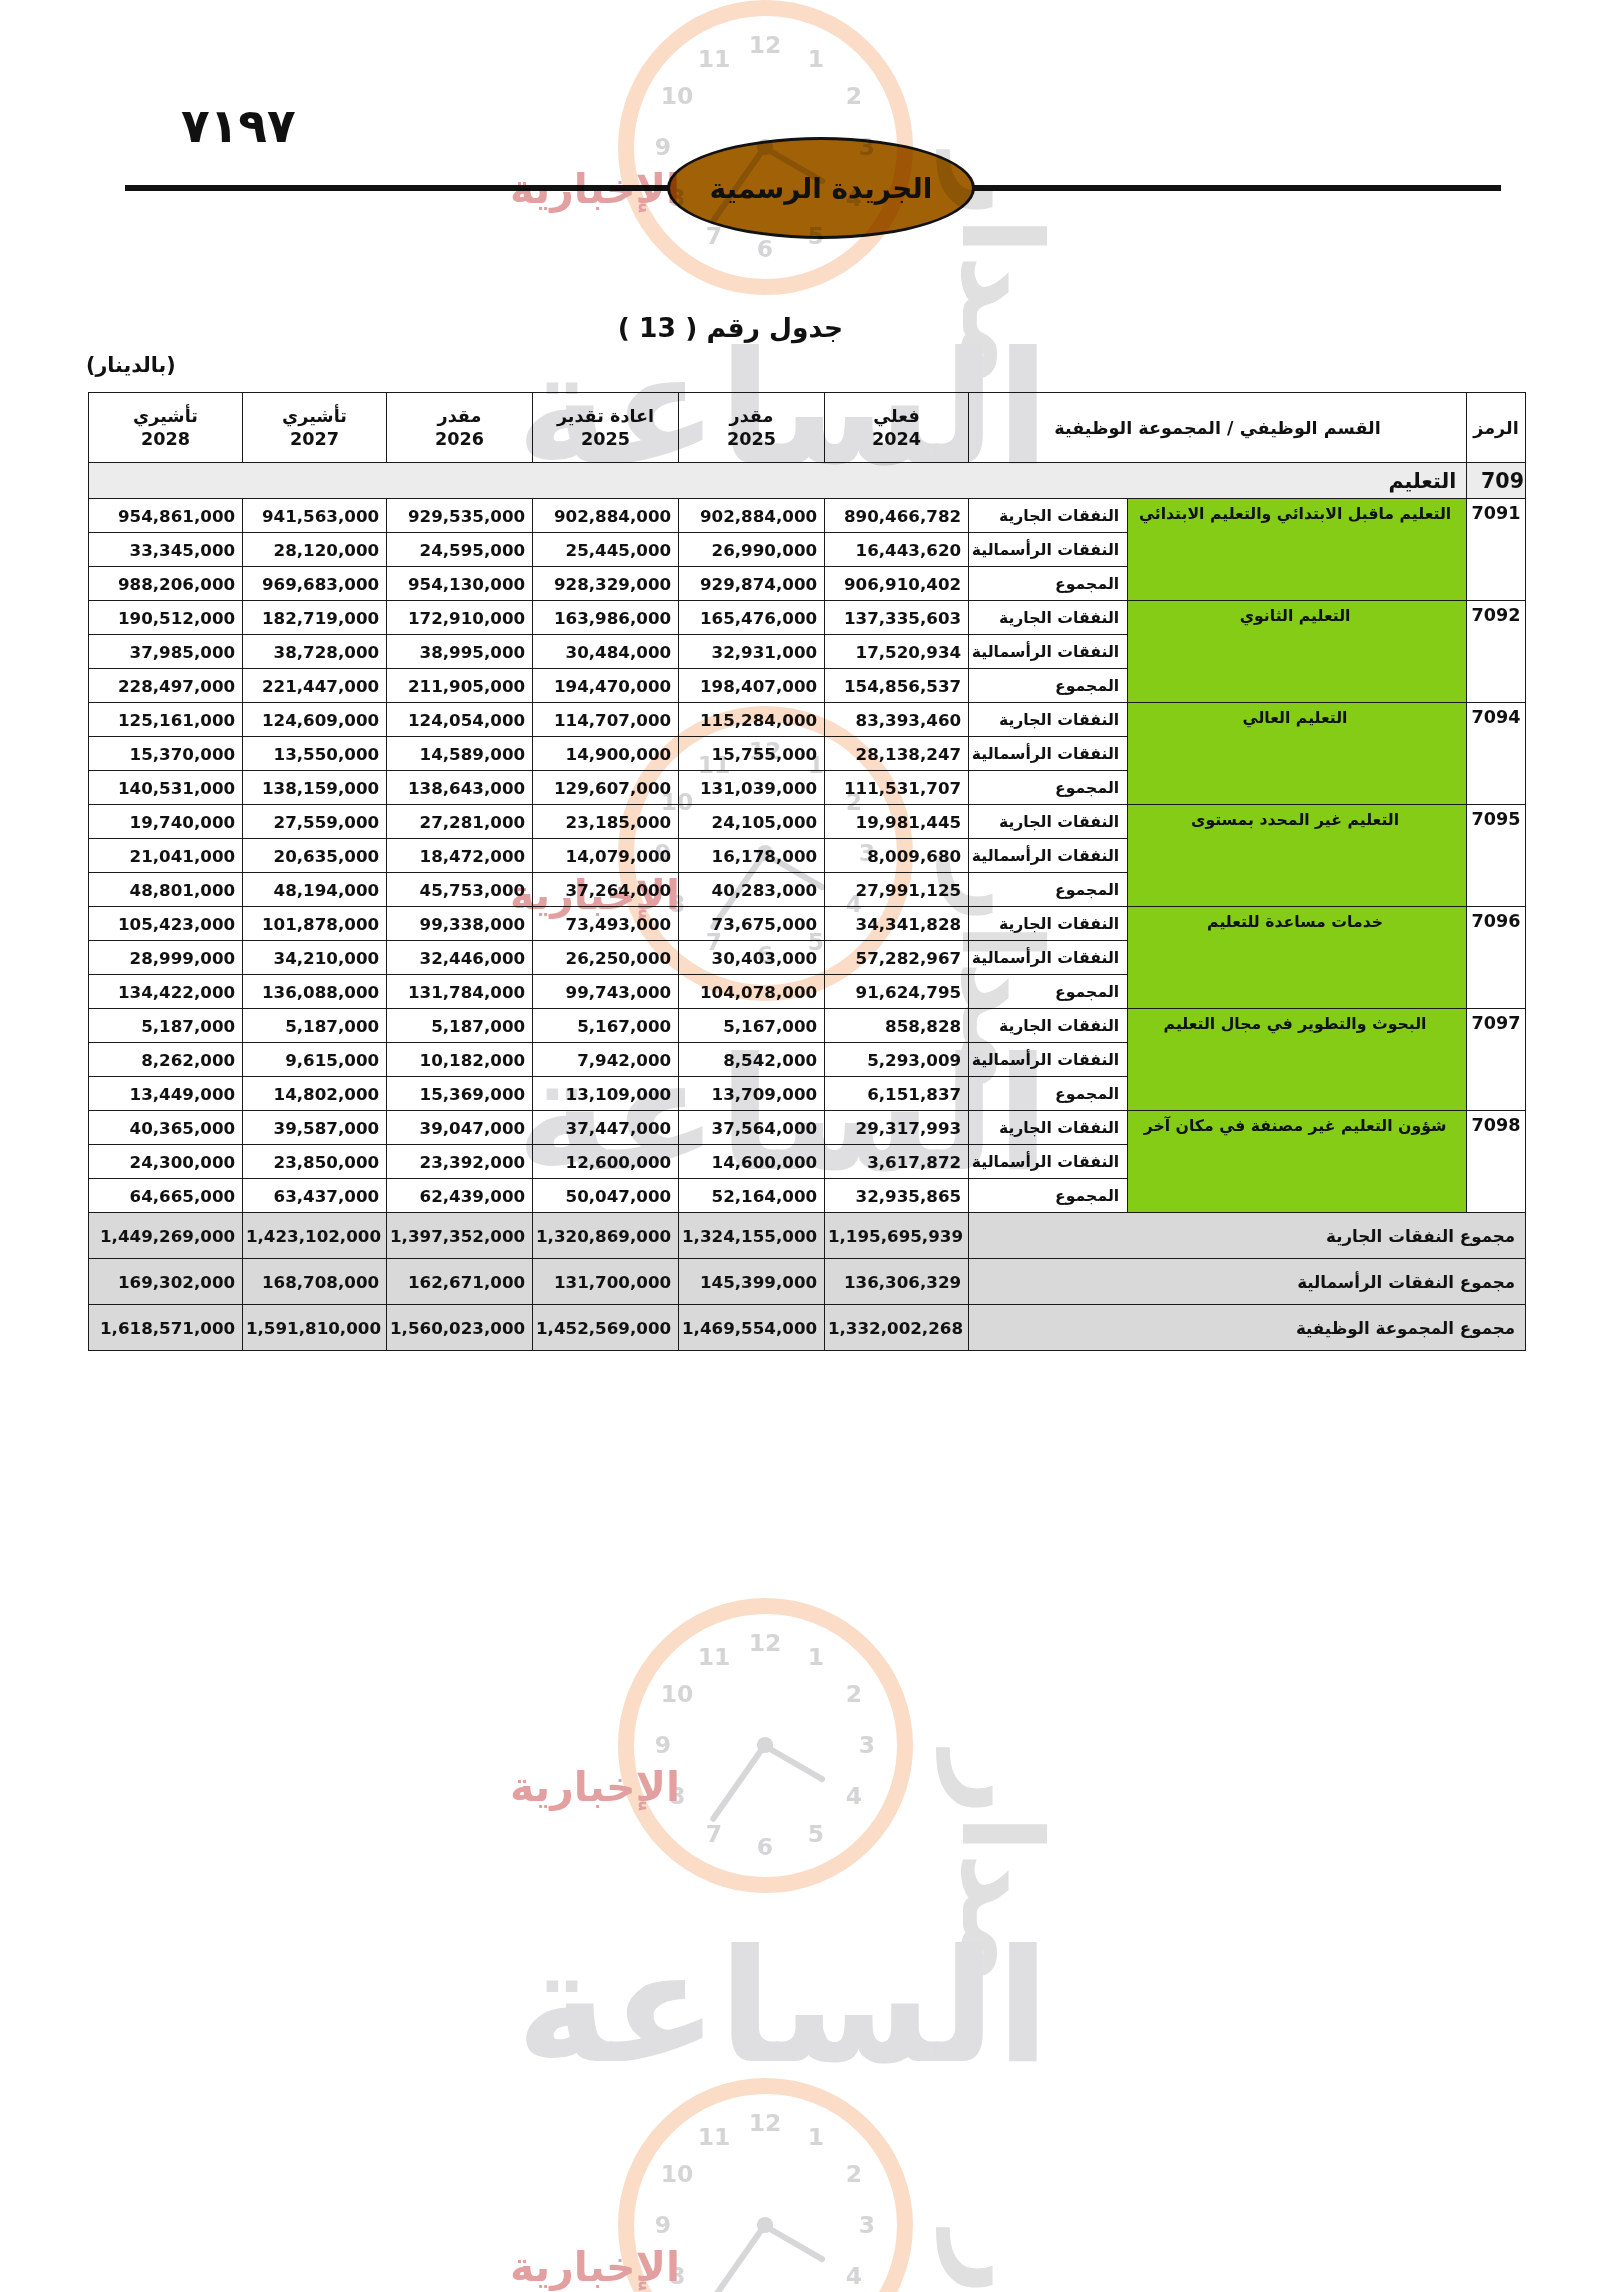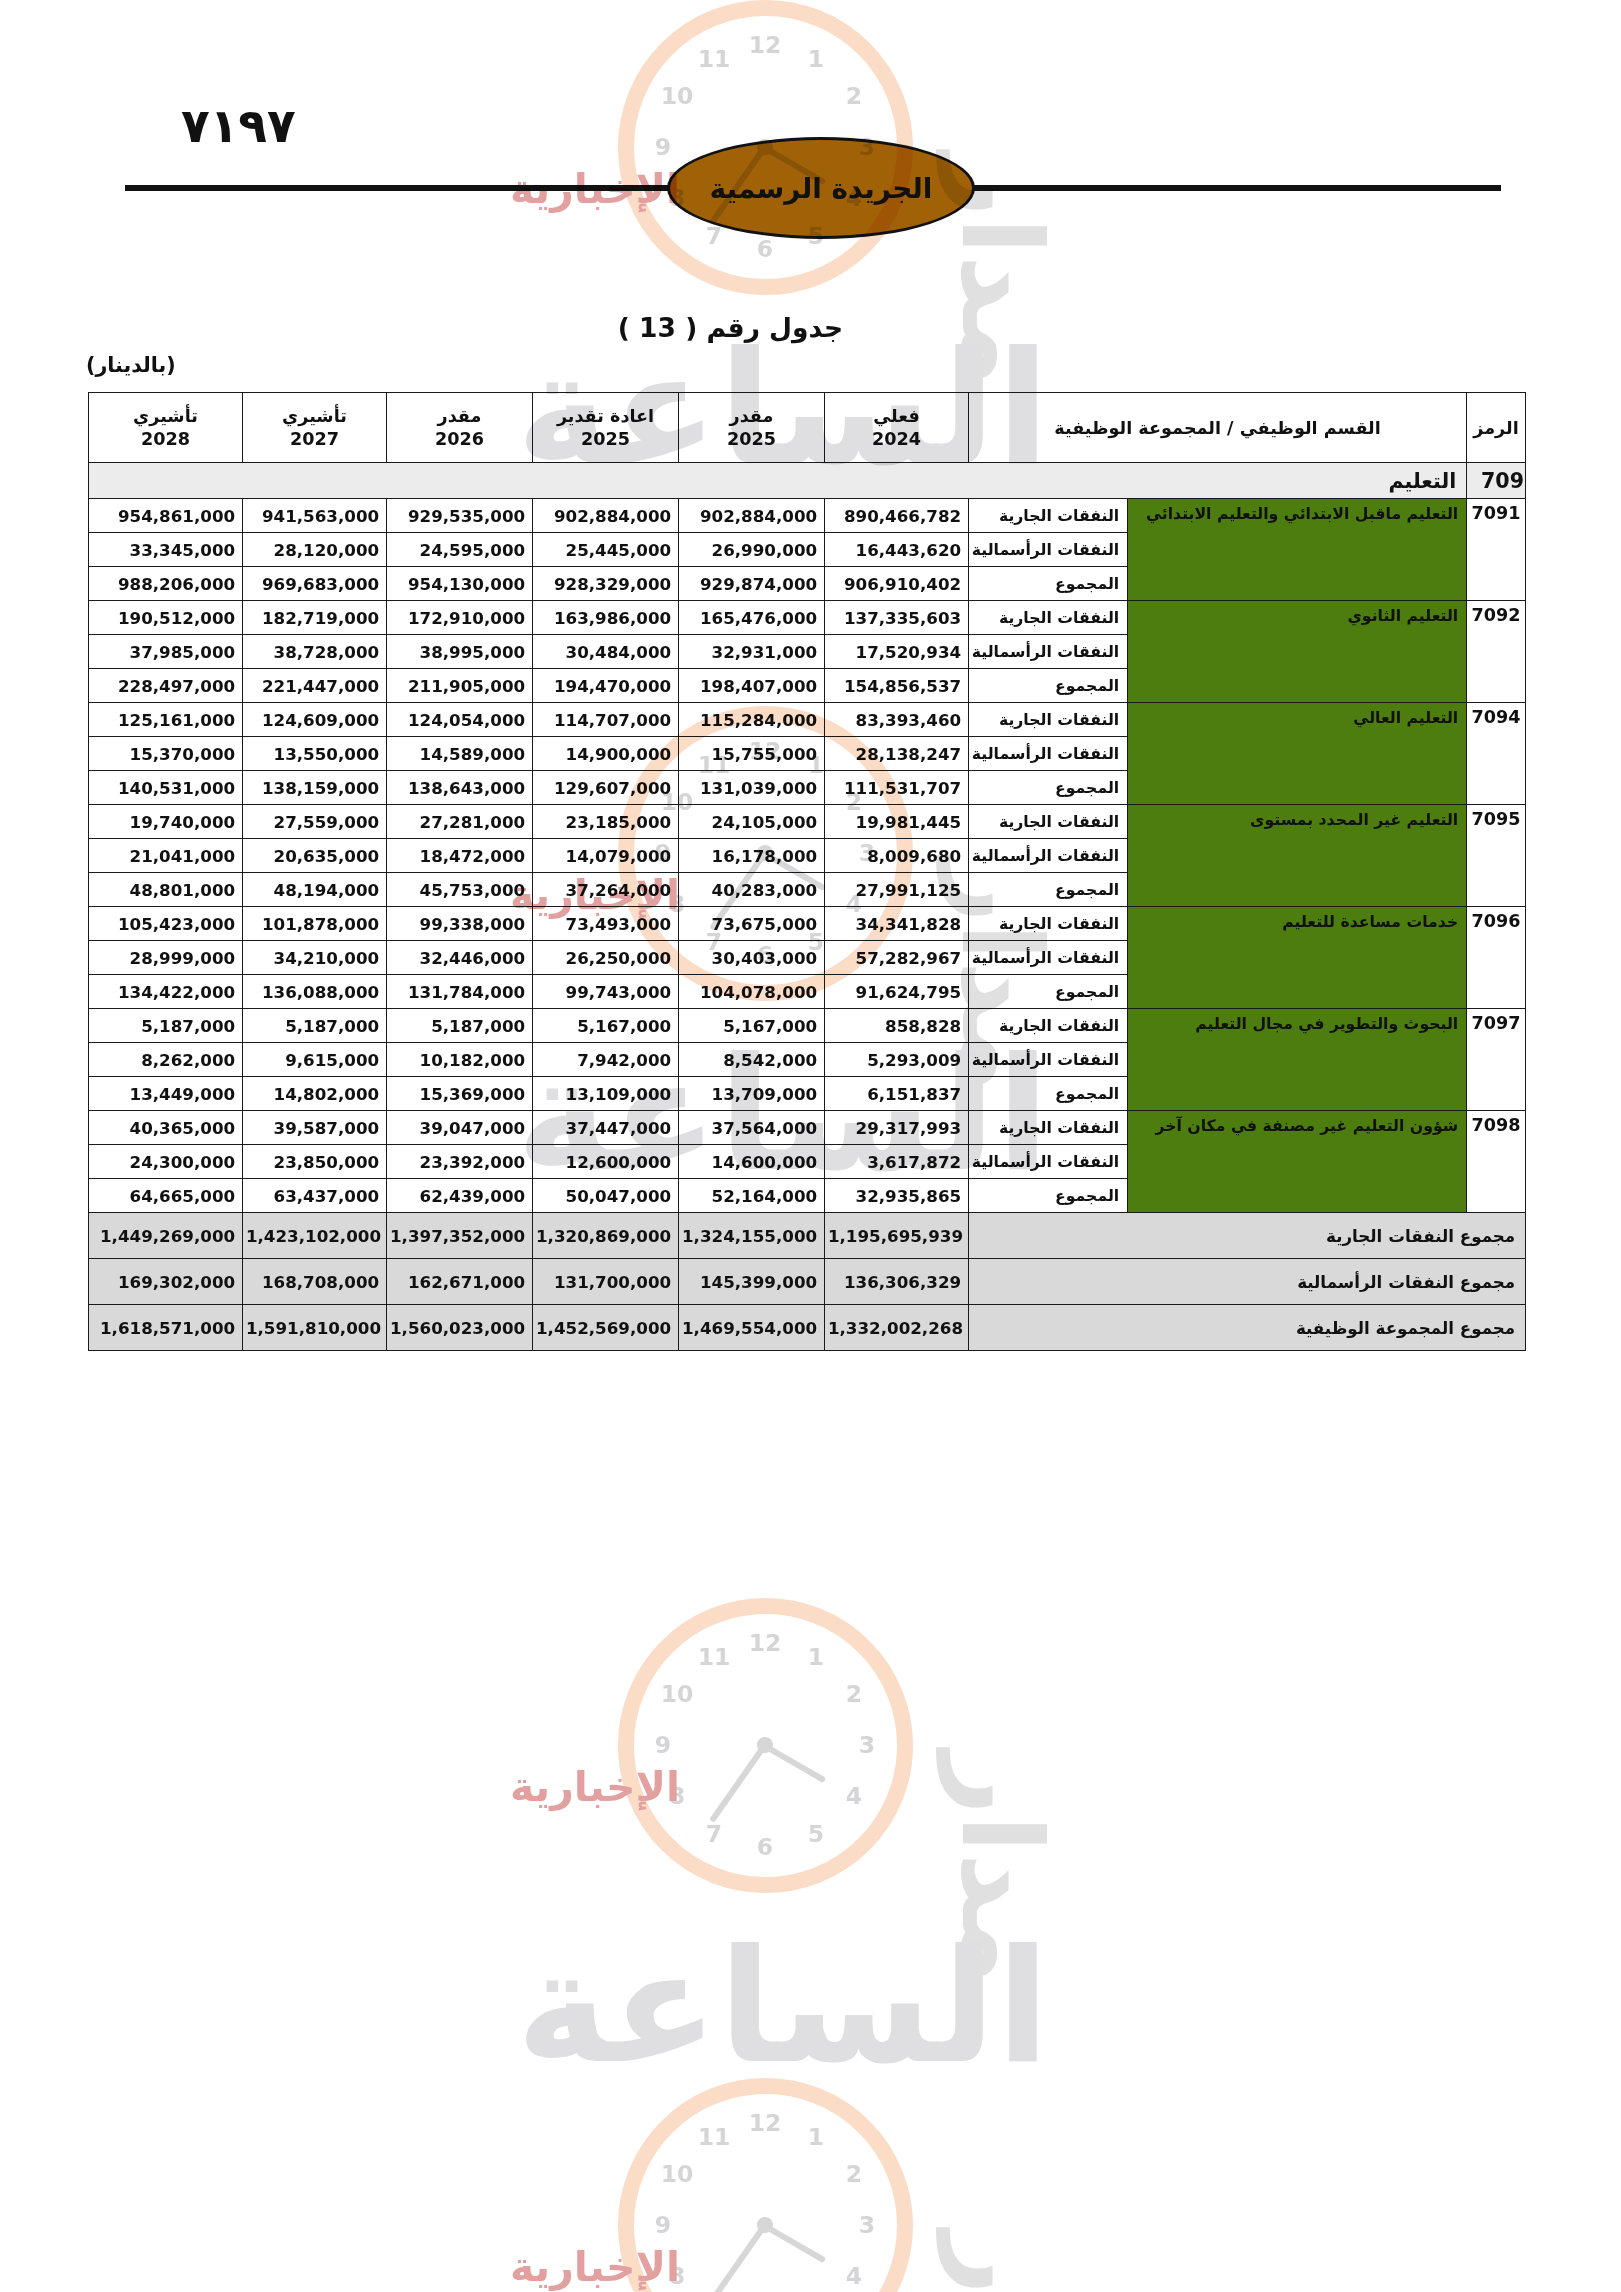--- a/index.html
+++ b/index.html
@@ -24,21 +24,21 @@
                   direction:rtl; table-layout:fixed; background:#fff; z-index:3; }
   .budget-table th, .budget-table td { border:1.6px solid #1a1a1a; font-weight:bold; color:#111;
                   overflow:hidden; white-space:nowrap; background-clip:padding-box; }
   .budget-table th { height:65px; font-size:17.6px; text-align:center; vertical-align:middle; padding:2px; background:#fff; }
   .th-year-label { font-size:17.6px; }
   .th-year-num { font-size:17.6px; margin-top:2.9px; }
   .section-row td { background:#ececec; height:33px; font-size:20.6px; }
   .sec-code { text-align:center;padding-left:31px; }
   .sec-label { text-align:right; padding:0 9.8px; }
   .code-cell { font-size:17.6px; text-align:center; vertical-align:top; padding-top:3.9px; background:#fff; }
-  .name-cell { font-size:15.7px; text-align:right; vertical-align:top; padding:4.9px 7.8px 0 3.9px; background:#4d7c0f; }
+  .name-cell { font-size:15.7px; text-align:center; vertical-align:top; padding:4.9px 7.8px 0 3.9px; background:#84cc16; }
   .type-cell { font-size:15.7px; text-align:right; padding:0 7.8px; height:33px; background:#fff; }
   .num-cell { font-size:16.7px; direction:ltr; text-align:right; padding:0 6.9px 0 2.9px; height:33px; background:#fff; }
   .footer-row td { background:#d9d9d9; height:45px; }
   .footer-row .num-cell { background:#d9d9d9; }
   .footer-label { font-size:16.7px; text-align:right; padding:0 9.8px; }
 
   
   .wm { position:absolute; width:608px; height:549px; opacity:.42; mix-blend-mode:multiply;
         pointer-events:none; z-index:6; }
   .wm-clock { position:absolute; left:108px; top:0; box-sizing:content-box; width:263px; height:263px;

